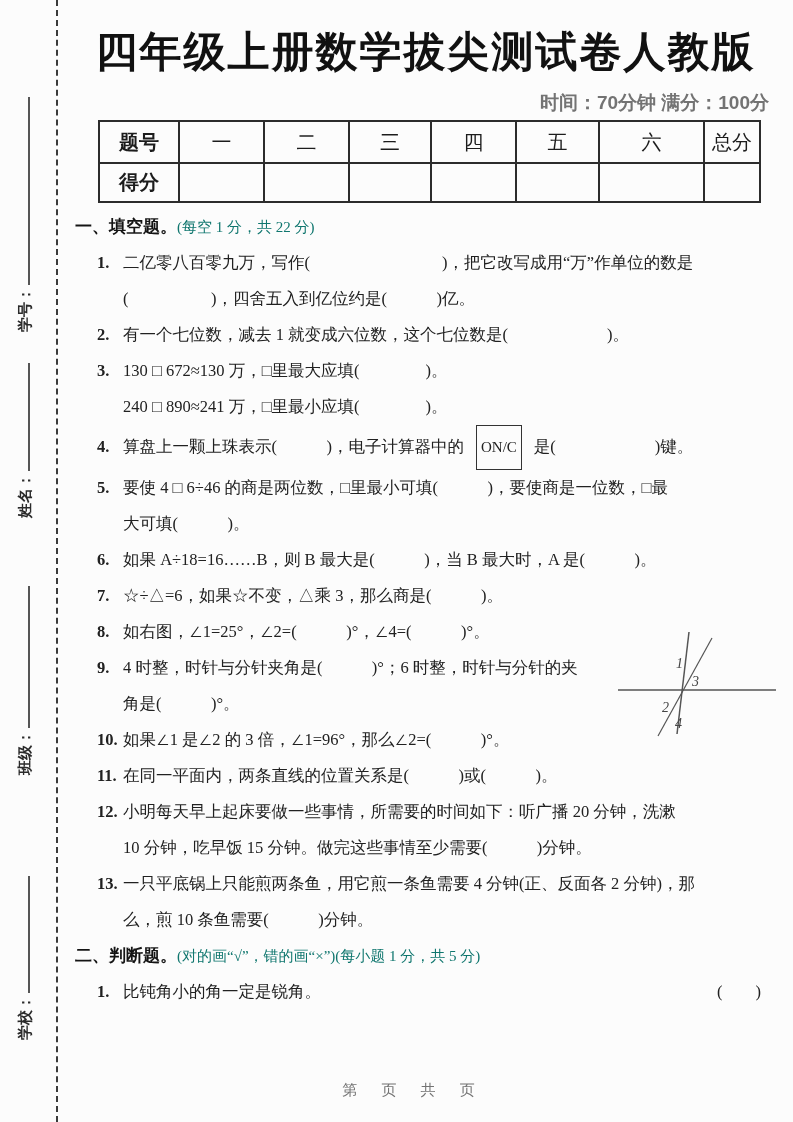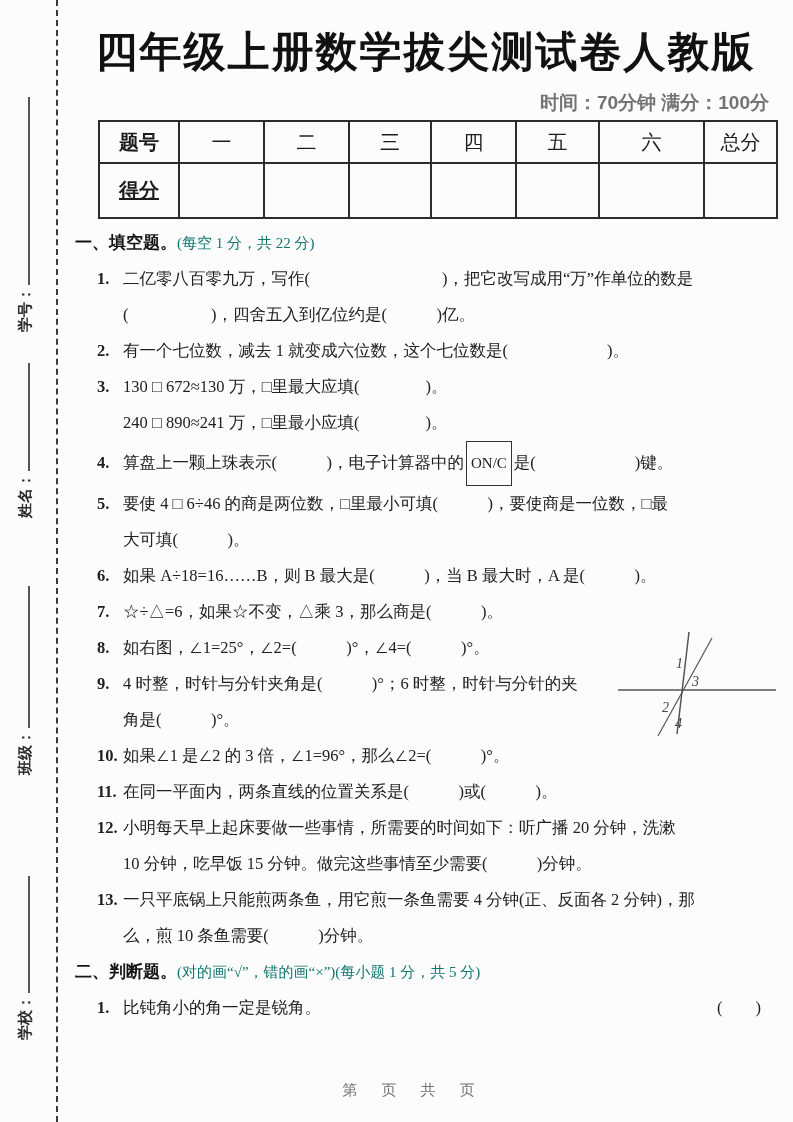--- a/index.html
+++ b/index.html
@@ -24,34 +24,34 @@
            font-weight:900; font-size:42px; letter-spacing:2px; color:#111; }
   .subtitle { margin-top:10px; text-align:center; font-family:"Liberation Sans", sans-serif;
               font-weight:900; font-size:31px; color:#111; }
   .meta { margin-top:10px; text-align:right; padding-right:24px;
           font-family:"Liberation Sans", sans-serif; font-weight:bold; font-size:19px; color:#737373; }
   
   table.score { border-collapse:collapse; margin:4px 12px 0 40px; table-layout:fixed;border-radius:22px; }
   table.score td { border:2px solid #2c2c2c; text-align:center; vertical-align:middle;
                    font-size:20px; color:#1c1c1c; }
   table.score tr.r1 td { height:42px; }
-  table.score tr.r2 td { height:55px;text-decoration:underline; }
+  table.score tr.r2 td { height:39px; }
   td.lblcell { font-weight:bold; }
   
   .qarea { padding:6px 0 0 17px; }
   .sechead { line-height:36px; white-space:nowrap; }
   .sechead .secname { font-family:"Liberation Sans", sans-serif; font-weight:bold;
                       font-size:17px; color:#141414; }
   .sechead .secnote { font-size:15px; color:#0f766e; }
   .qline { line-height:36px; padding-left:22px; white-space:nowrap;
            font-size:16.5px; color:#212121; }
   .qline.cont { padding-left:48px; }
   .qnum { display:inline-block; min-width:26px; font-weight:bold; }
   .keybox { display:inline-block; border:1.5px solid #333; padding:12px 4px; line-height:19px;
-            font-size:15px; margin:0 2px; }
+            font-size:15px; margin:0 12px; }
   .spread { display:flex; }
   .spread .qtext { flex:1; }
   .spread .ansblank { margin-right:32px; }
   
   .angfig { position:absolute; left:618px; top:626px; }
   
   .footer { position:absolute; left:0; right:0; bottom:22px; text-align:center;
             font-family:"Liberation Sans", sans-serif; font-size:15px; letter-spacing:10px;
             color:#737373;margin-left:34px; }
 </style>
@@ -82,21 +82,21 @@
     <table class="score">
       <tbody>
           <tr class="r1">
         <td class="lblcell" style="width:80px;">题号</td>
         <td style="width:85px;">一</td>
         <td style="width:85px;">二</td>
         <td style="width:82px;">三</td>
         <td style="width:85px;">四</td>
         <td style="width:83px;">五</td>
         <td style="width:105px;">六</td>
-        <td style="width:73px;">总分</td>
+        <td style="width:56px;">总分</td>
       </tr>
       <tr class="r2">
         <td class="lblcell">得分</td>
         <td></td>
         <td></td>
         <td></td>
         <td></td>
         <td></td>
         <td></td>
         <td></td>

